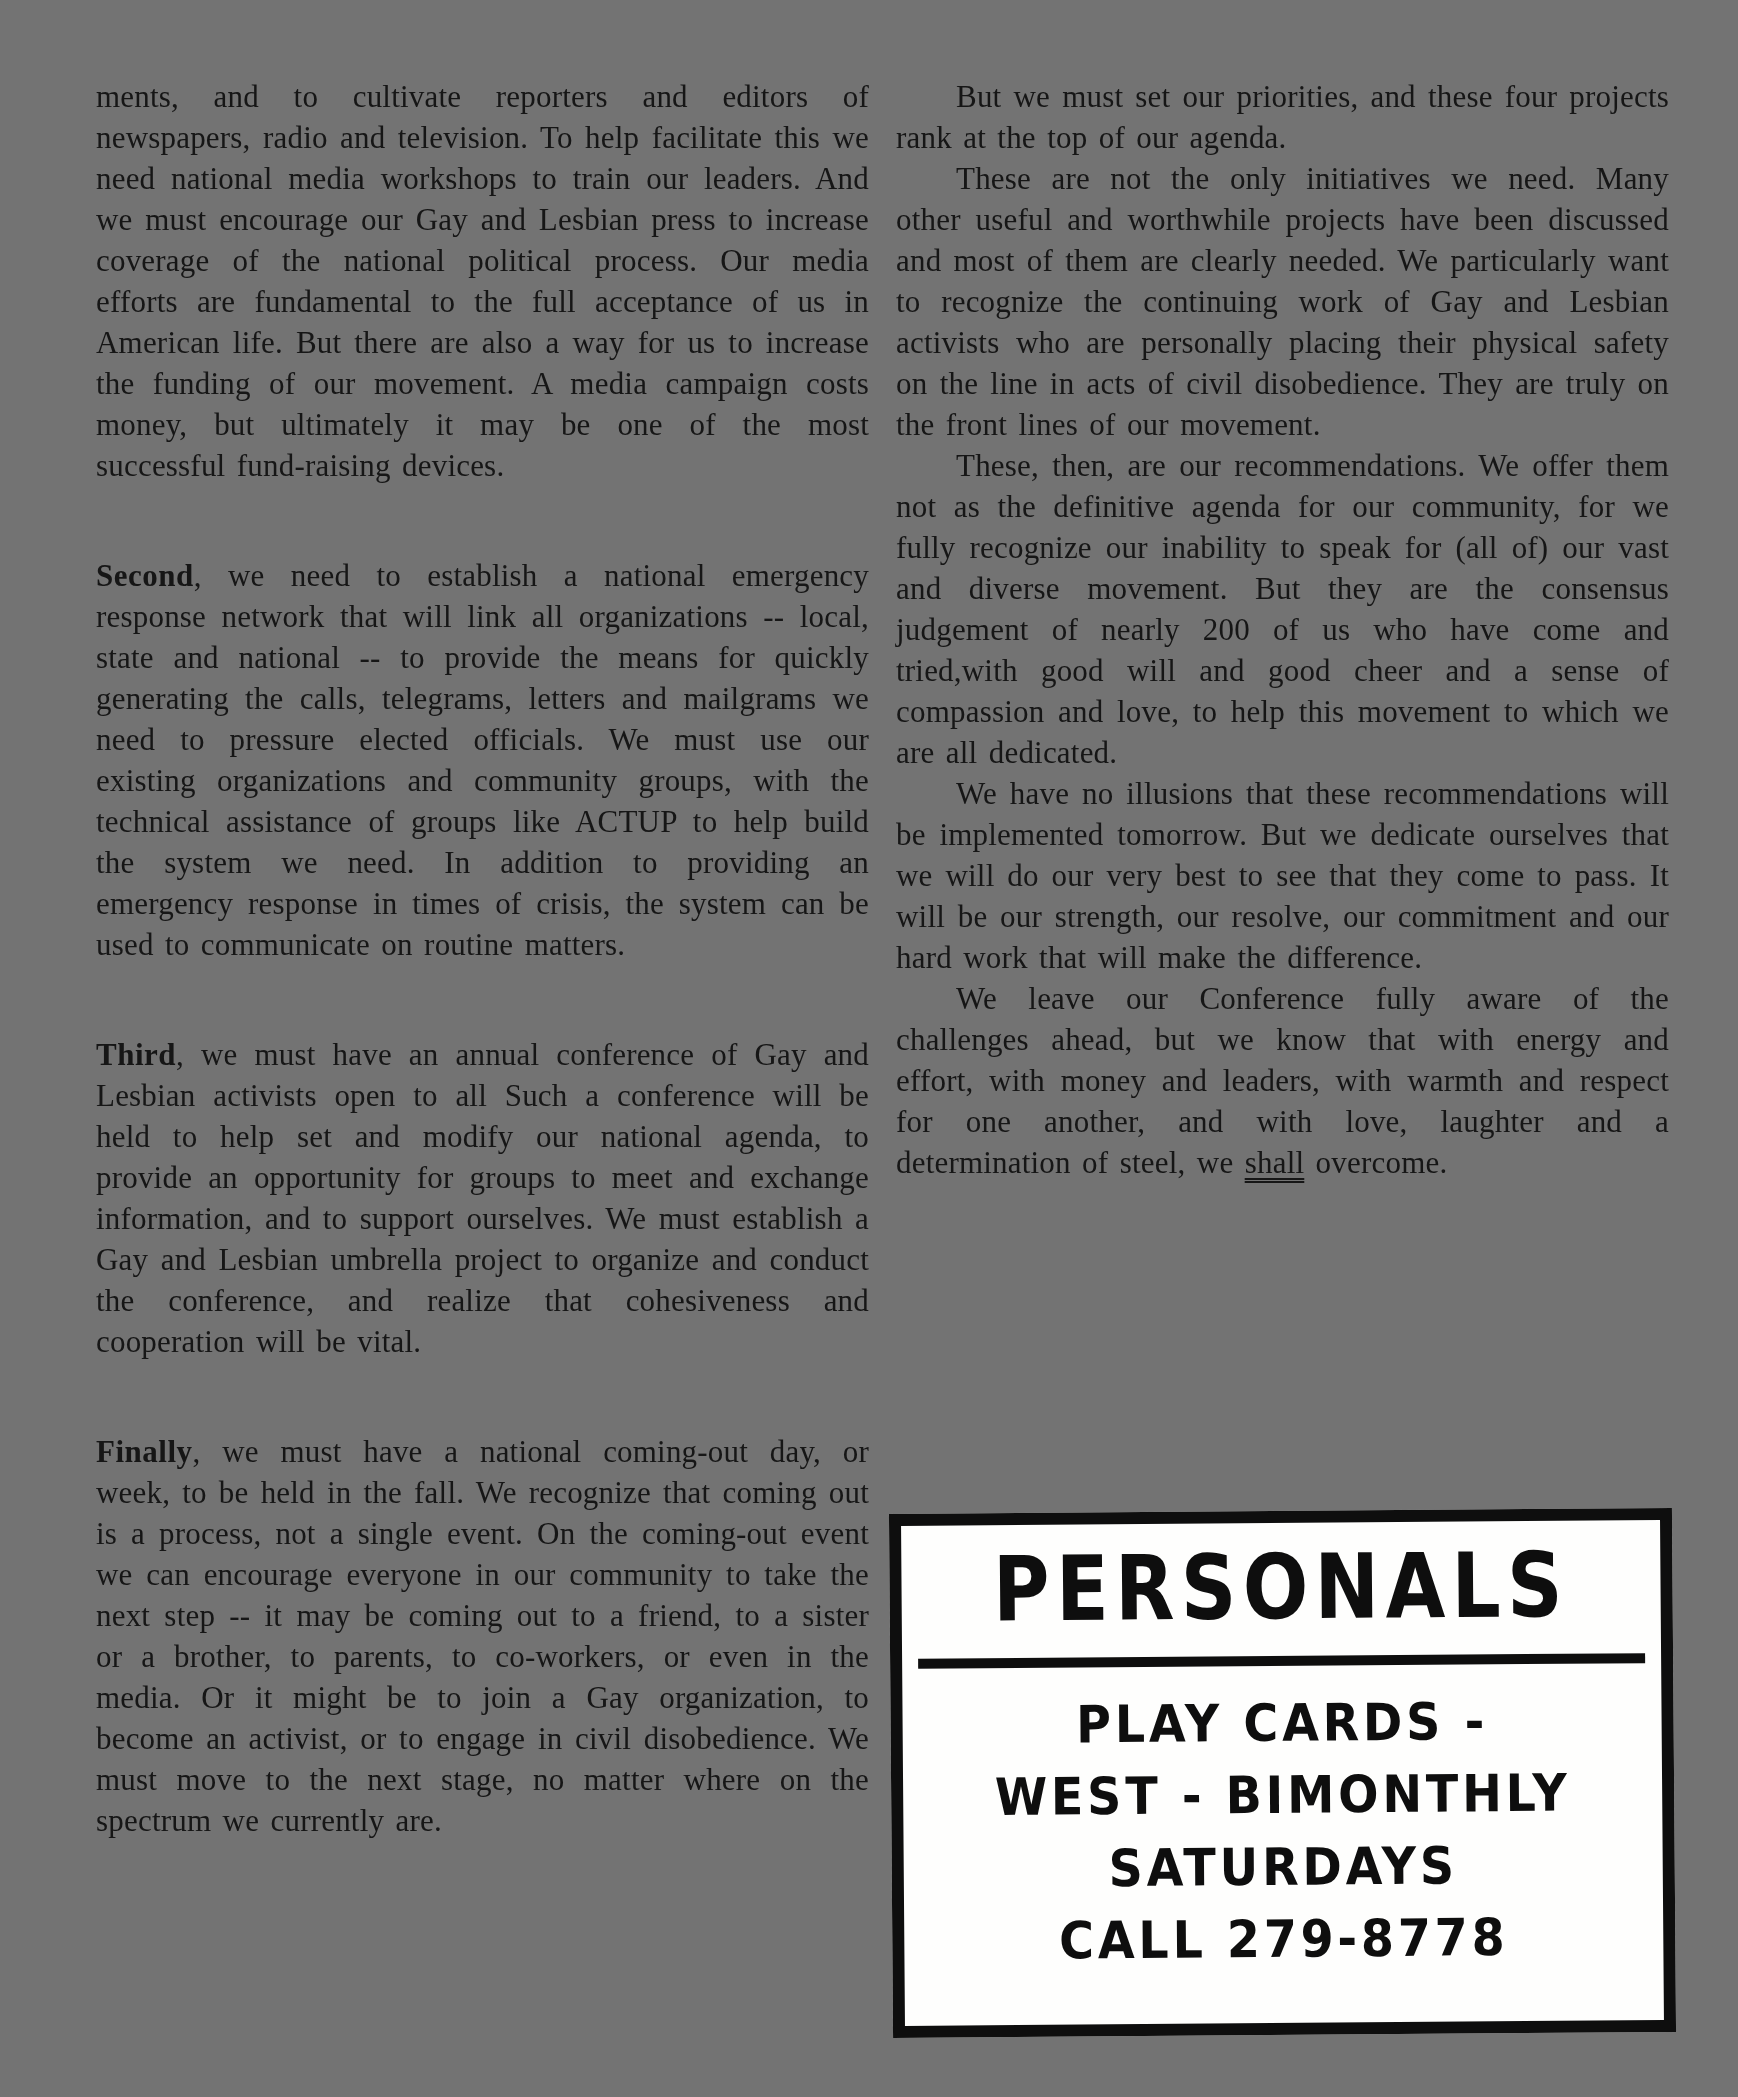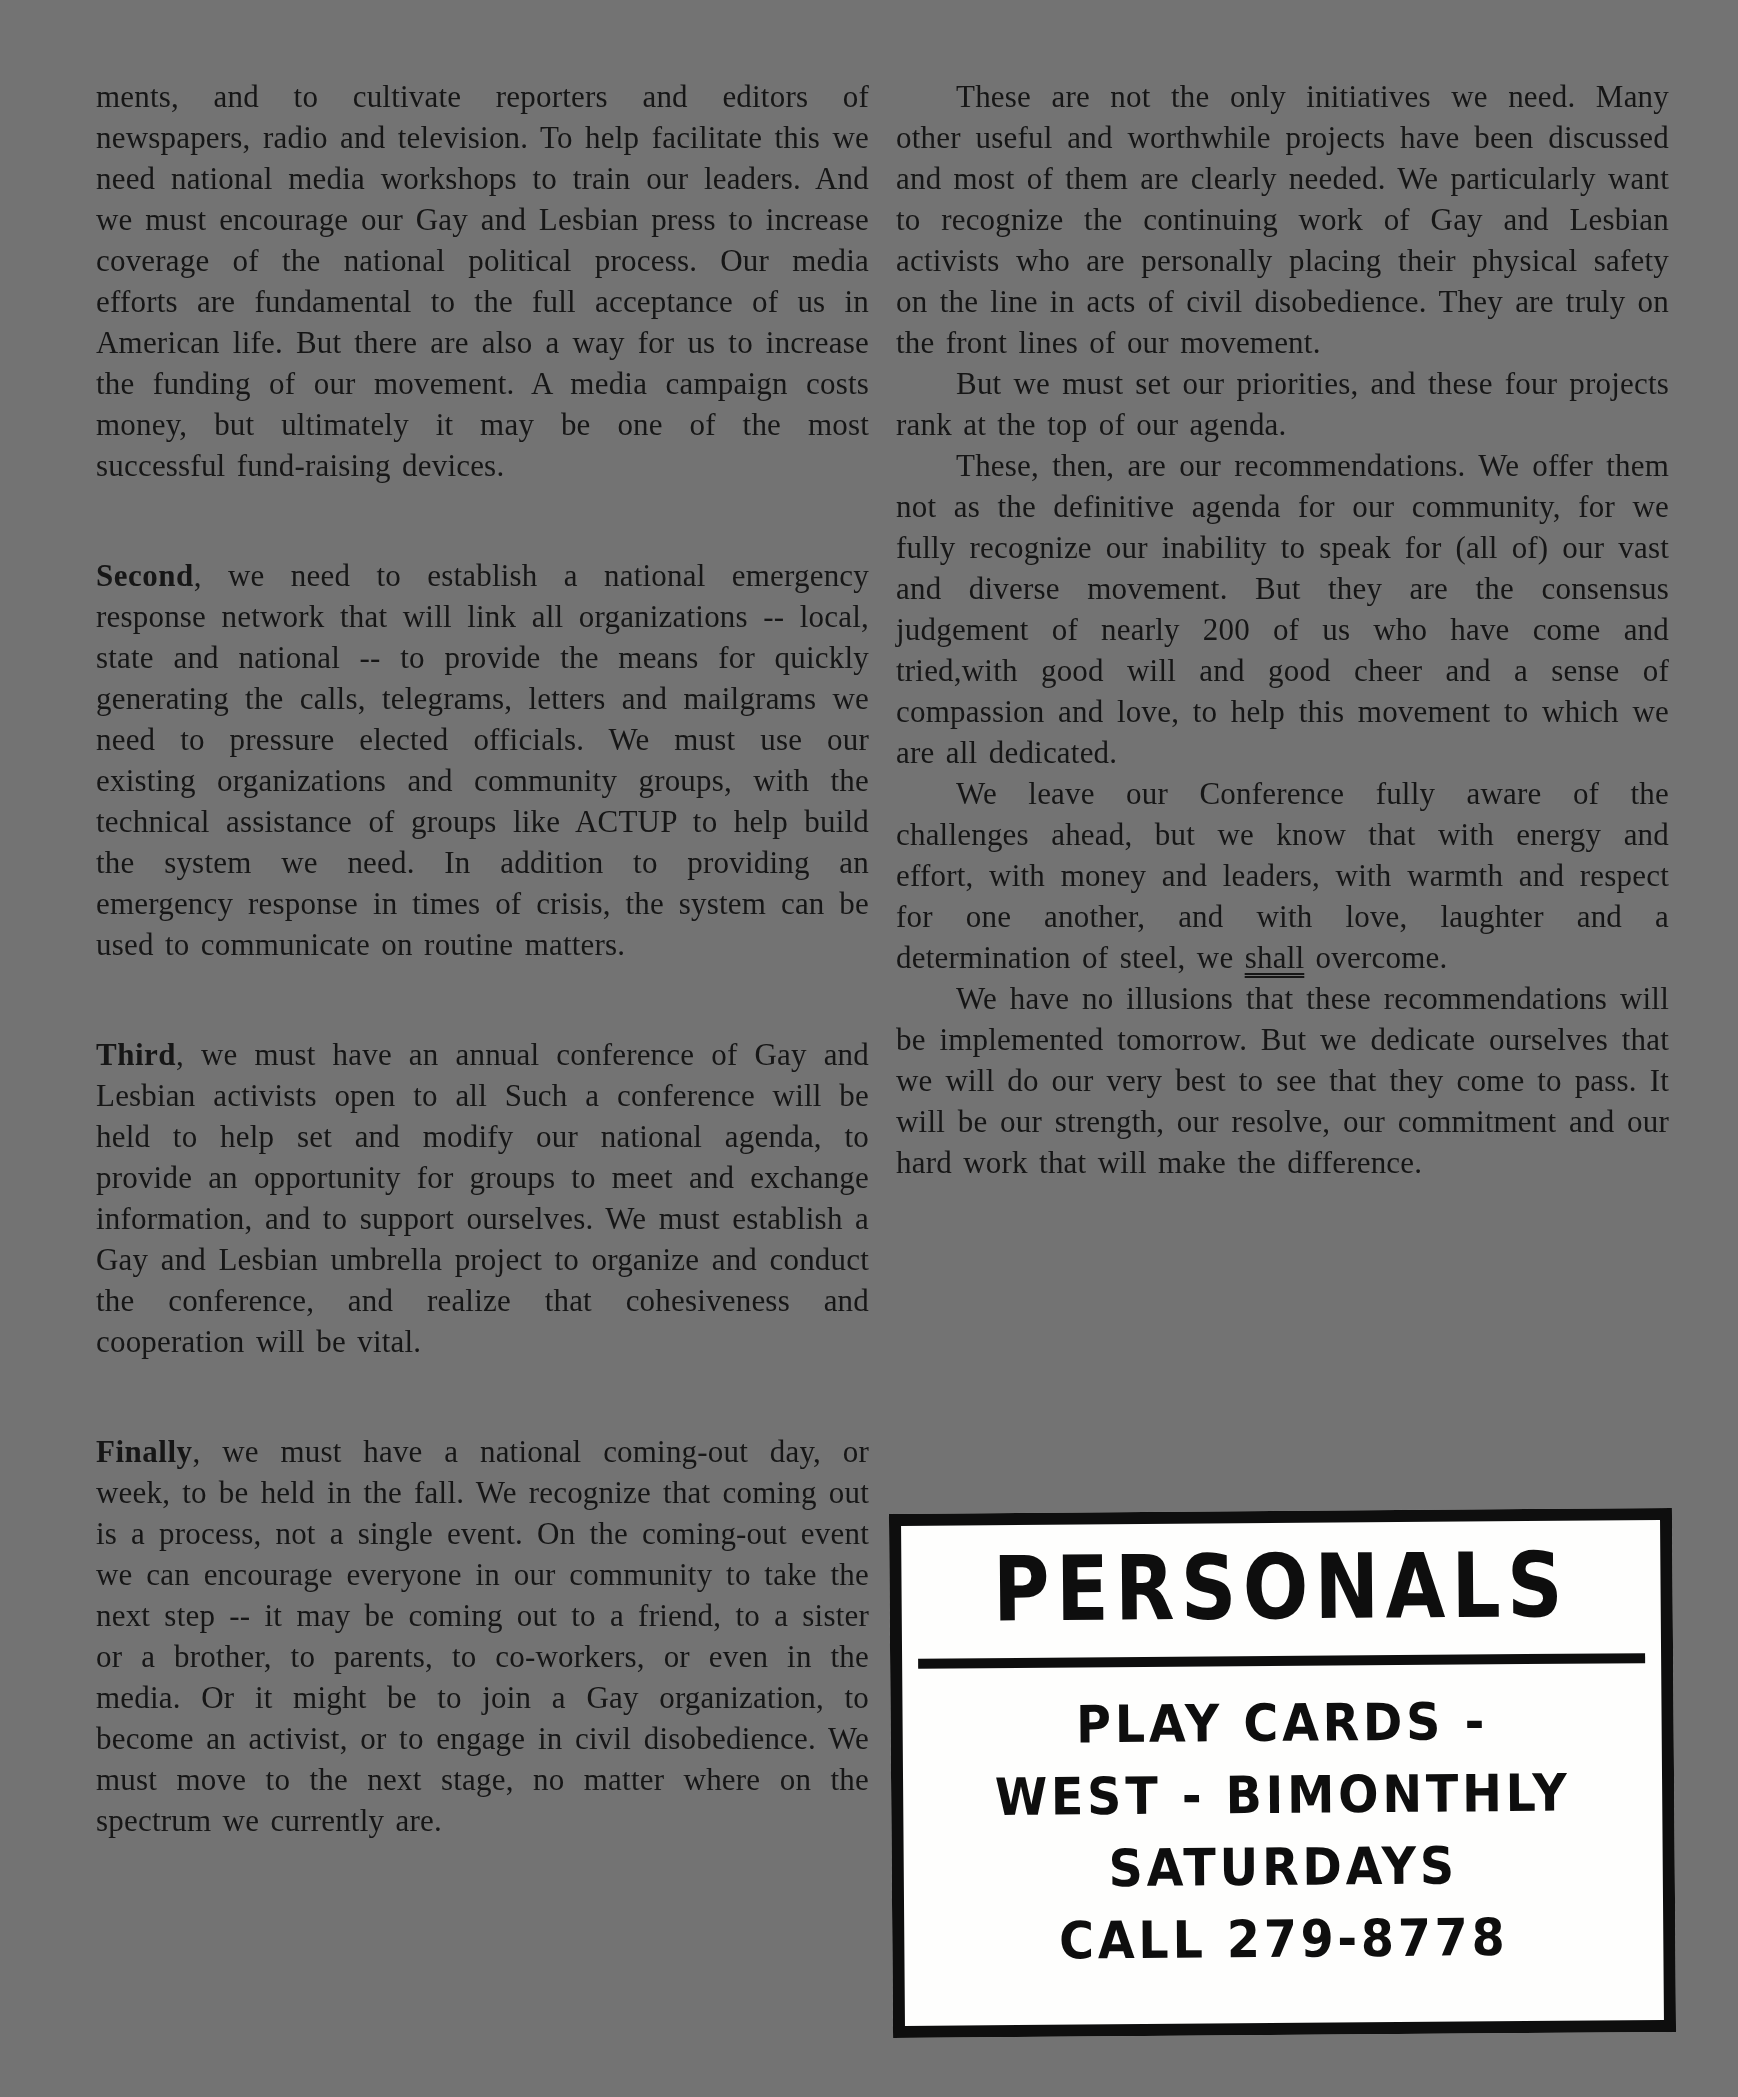--- a/index.html
+++ b/index.html
@@ -93,25 +93,25 @@
     <p><span>ments, and to cultivate reporters and editors of newspapers, radio and television. To help facilitate this we need national media workshops to train our leaders. And we must encourage our Gay and Lesbian press to increase coverage of the national political process. Our media efforts are fundamental to the full acceptance of us in American life. But there are also a way for us to increase the funding of our movement. A media campaign costs money, but ultimately it may be one of the most successful fund-raising devices.</span></p>
 
     <p><span class="lead">Second</span><span>, we need to establish a national emergency response network that will link all organizations -- local, state and national -- to provide the means for quickly generating the calls, telegrams, letters and mailgrams we need to pressure elected officials. We must use our existing organizations and community groups, with the technical assistance of groups like ACTUP to help build the system we need. In addition to providing an emergency response in times of crisis, the system can be used to communicate on routine matters.</span></p>
 
     <p><span class="lead">Third</span><span>, we must have an annual conference of Gay and Lesbian activists open to all Such a conference will be held to help set and modify our national agenda, to provide an opportunity for groups to meet and exchange information, and to support ourselves. We must establish a Gay and Lesbian umbrella project to organize and conduct the conference, and realize that cohesiveness and cooperation will be vital.</span></p>
 
     <p><span class="lead">Finally</span><span>, we must have a national coming-out day, or week, to be held in the fall. We recognize that coming out is a process, not a single event. On the coming-out event we can encourage everyone in our community to take the next step -- it may be coming out to a friend, to a sister or a brother, to parents, to co-workers, or even in the media. Or it might be to join a Gay organization, to become an activist, or to engage in civil disobedience. We must move to the next stage, no matter where on the spectrum we currently are.</span></p>
   </div>
 
   <div class="col col-right">
+    <p>But we must set our priorities, and these four projects rank at the top of our agenda.</p>
     <p>These are not the only initiatives we need. Many other useful and worthwhile projects have been discussed and most of them are clearly needed. We particularly want to recognize the continuing work of Gay and Lesbian activists who are personally placing their physical safety on the line in acts of civil disobedience. They are truly on the front lines of our movement.</p>
-    <p>But we must set our priorities, and these four projects rank at the top of our agenda.</p>
     <p>These, then, are our recommendations. We offer them not as the definitive agenda for our community, for we fully recognize our inability to speak for (all of) our vast and diverse movement. But they are the consensus judgement of nearly 200 of us who have come and tried,with good will and good cheer and a sense of compassion and love, to help this movement to which we are all dedicated.</p>
+    <p>We have no illusions that these recommendations will be implemented tomorrow. But we dedicate ourselves that we will do our very best to see that they come to pass. It will be our strength, our resolve, our commitment and our hard work that will make the difference.</p>
     <p><span>We leave our Conference fully aware of the challenges ahead, but we know that with energy and effort, with money and leaders, with warmth and respect for one another, and with love, laughter and a determination of steel, we </span><span class="u-word">shall</span><span> overcome.</span></p>
-    <p>We have no illusions that these recommendations will be implemented tomorrow. But we dedicate ourselves that we will do our very best to see that they come to pass. It will be our strength, our resolve, our commitment and our hard work that will make the difference.</p>
   </div>
 
   <div class="ad-box">
     <div class="ad-title">PERSONALS</div>
     <div class="ad-rule"></div>
     <div class="ad-lines">
       <div class="ad-line">PLAY CARDS -</div>
       <div class="ad-line">WEST - BIMONTHLY</div>
       <div class="ad-line">SATURDAYS</div>
       <div class="ad-line">CALL 279-8778</div>

